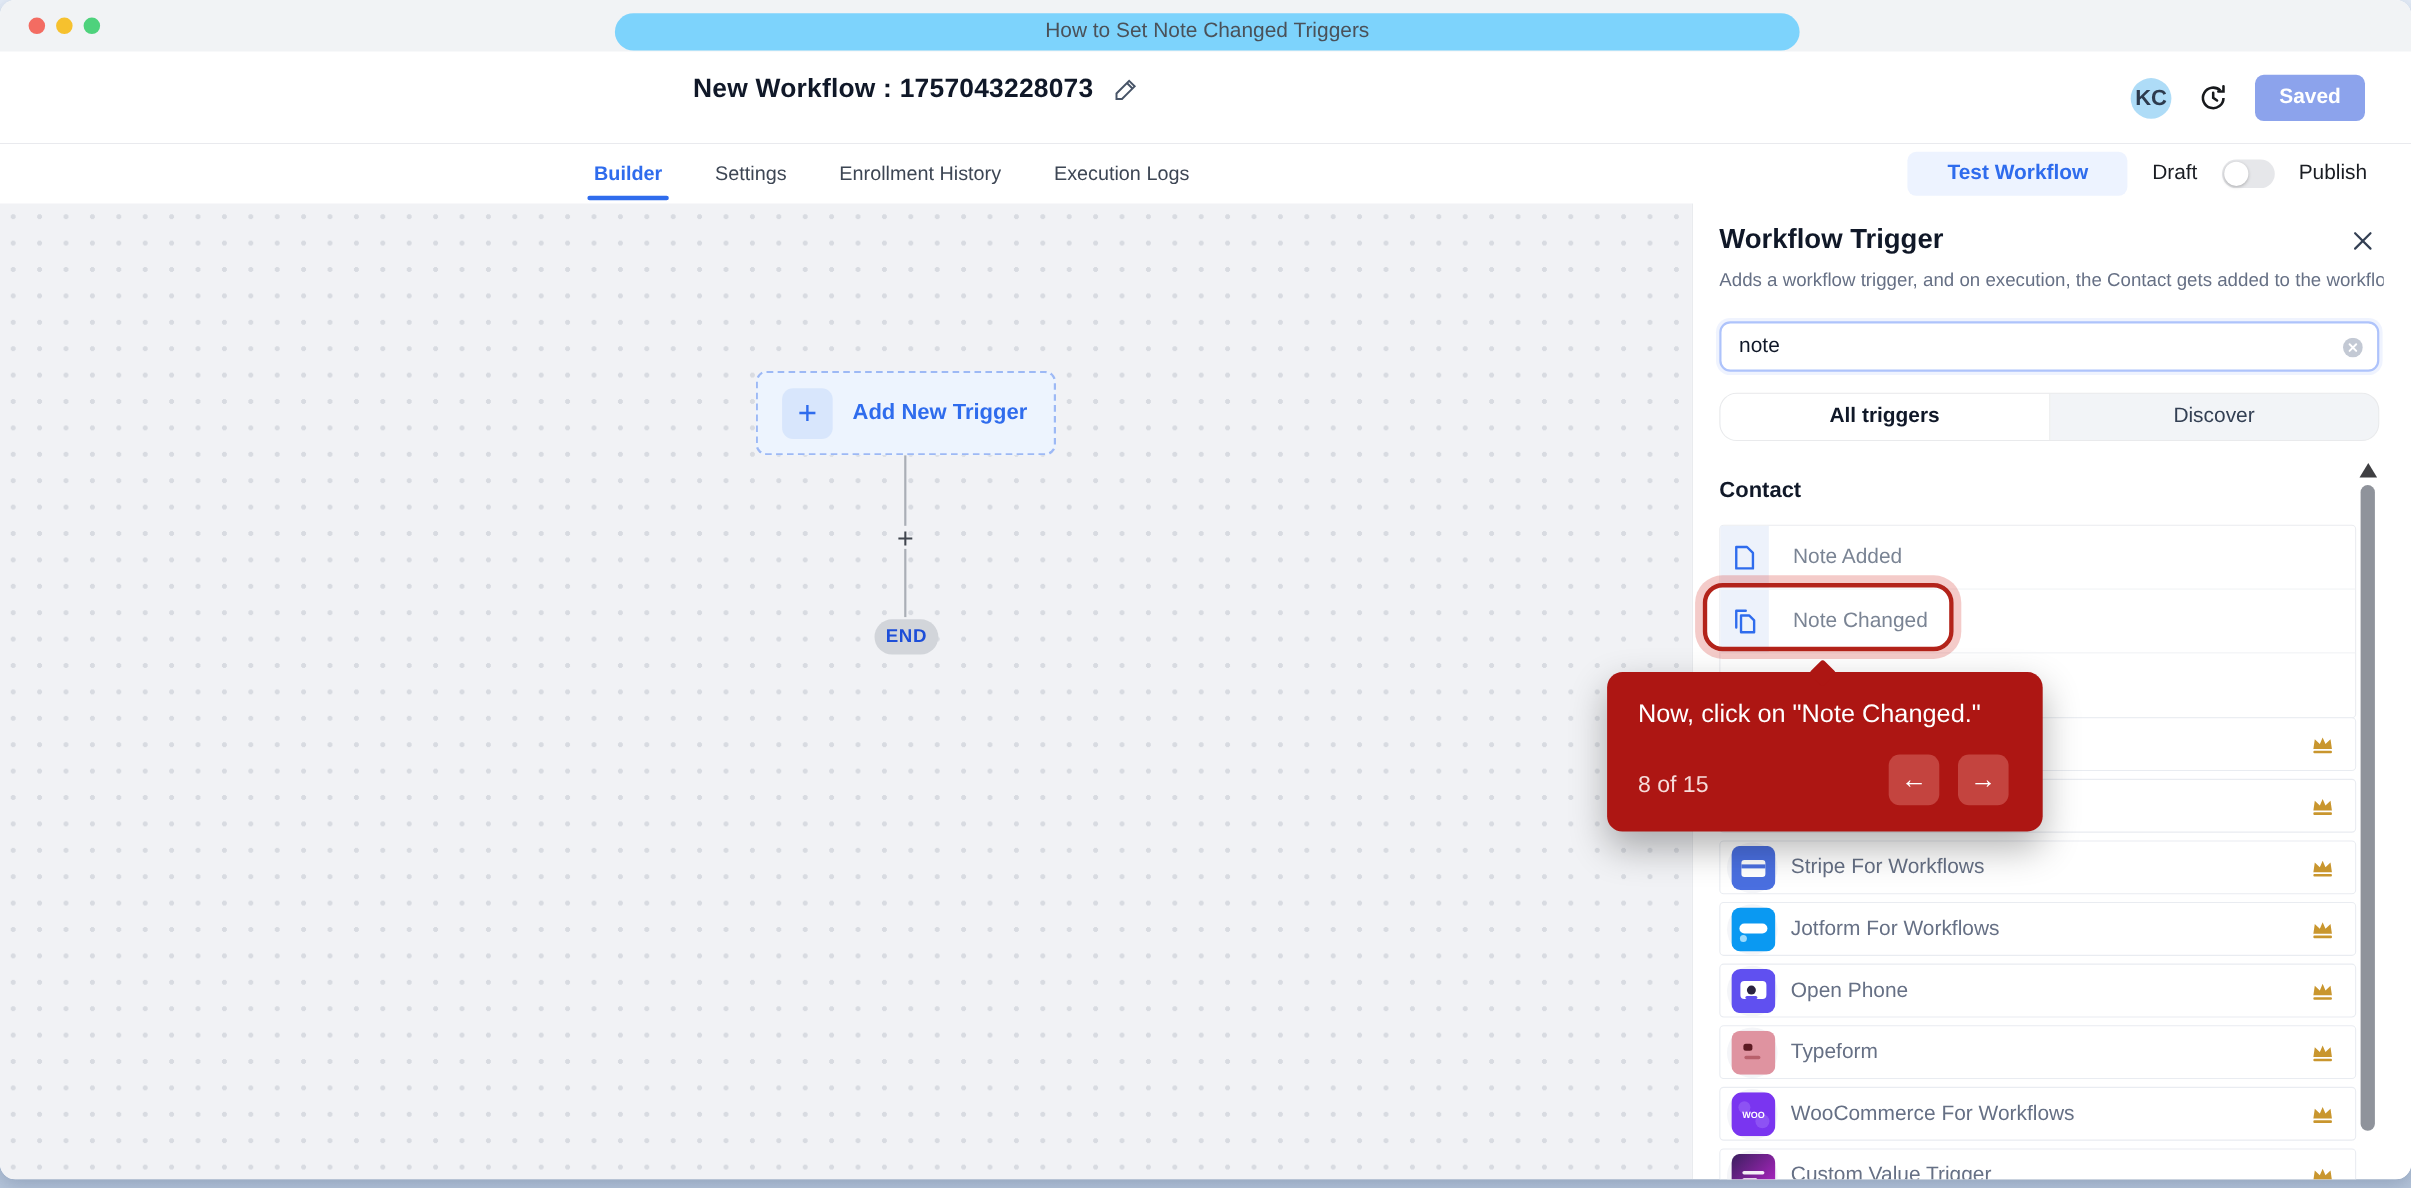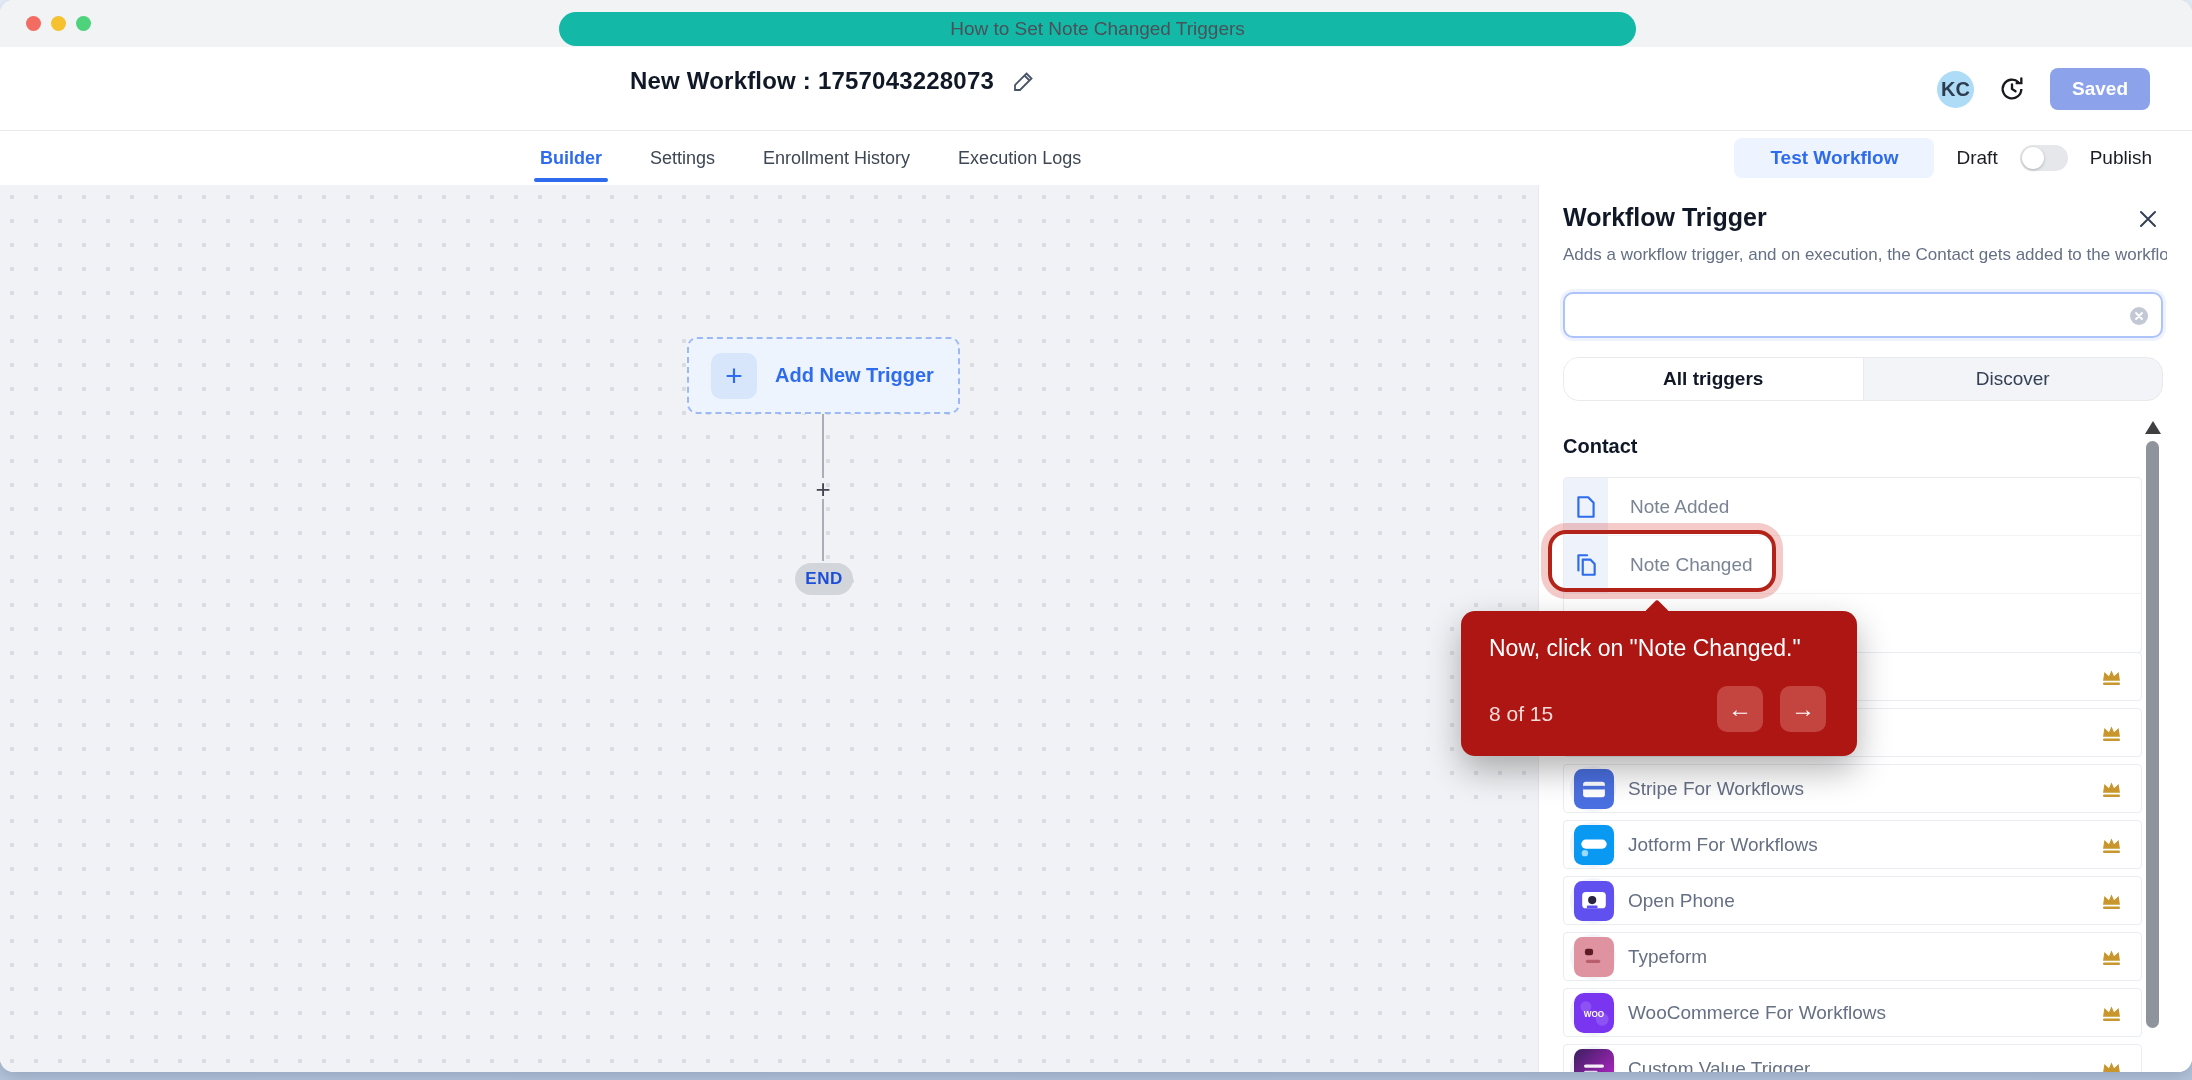--- a/index.html
+++ b/index.html
@@ -8,21 +8,21 @@
 
   .window { position:absolute; left:0; top:0; width:2192px; height:1072px;
     border-radius:14px; overflow:hidden; background:#fff; box-shadow:0 4px 18px rgba(30,50,90,.25); }
 
   
   .topbar { position:absolute; left:0; top:0; width:100%; height:47px; background:#f1f3f5; }
   .traffic { position:absolute; left:26px; top:16px; display:flex; gap:10px; }
   .dot { width:15px; height:15px; border-radius:50%; }
   .dot.r{ background:#f36c62; } .dot.y{ background:#f6c12e; } .dot.g{ background:#4ed27c; }
   .title-pill { position:absolute; left:559px; top:12px; width:1077px; height:34px;
-    background:#14b8a6; border-radius:17px; color:#4a5159; font-size:19px;
+    background:#7dd3fc; border-radius:17px; color:#4a5159; font-size:19px;
     display:flex; align-items:center; justify-content:center; }
 
   
   .appheader { position:absolute; left:0; top:47px; width:100%; height:84px; background:#fff;
     border-bottom:1px solid #e9eaee; }
   .wf-title-wrap { position:absolute; left:630px; top:0; height:68px; display:flex; align-items:center; gap:18px; }
   .wf-title { font-size:24px; font-weight:700; color:#101828; letter-spacing:.2px; }
   .pencil { width:24px; height:24px; cursor:pointer; }
   .head-right { position:absolute; right:42px; top:0; height:84px; display:flex; align-items:center; gap:24px; }
   .avatar { width:37px; height:37px; border-radius:50%; background:#aedcf7; color:#2d3b4e;
@@ -185,20 +185,21 @@
     </div>
 
     <div class="panel">
       <div class="panel-title">Workflow Trigger</div>
       <svg class="panel-close" viewBox="0 0 24 24" fill="none" stroke="#344054" stroke-width="2" stroke-linecap="round">
         <path d="M5 5l14 14M19 5L5 19"></path>
       </svg>
       <div class="panel-desc">Adds a workflow trigger, and on execution, the Contact gets added to the workflow.</div>
 
       <div class="search-box">
+        <input type="text" value="note" style="">
         <svg class="search-clear" viewBox="0 0 18 18">
           <circle cx="9" cy="9" r="9" fill="#c3c9d4"></circle>
             <path d="M6 6l6 6M12 6l-6 6" stroke="#fff" stroke-width="1.8" stroke-linecap="round"></path>
         </svg>
       </div>
 
       <div class="seg" id="seg-tabs">
           <div class="seg-item active">All triggers</div>
           <div class="seg-item">Discover</div>
         </div>

